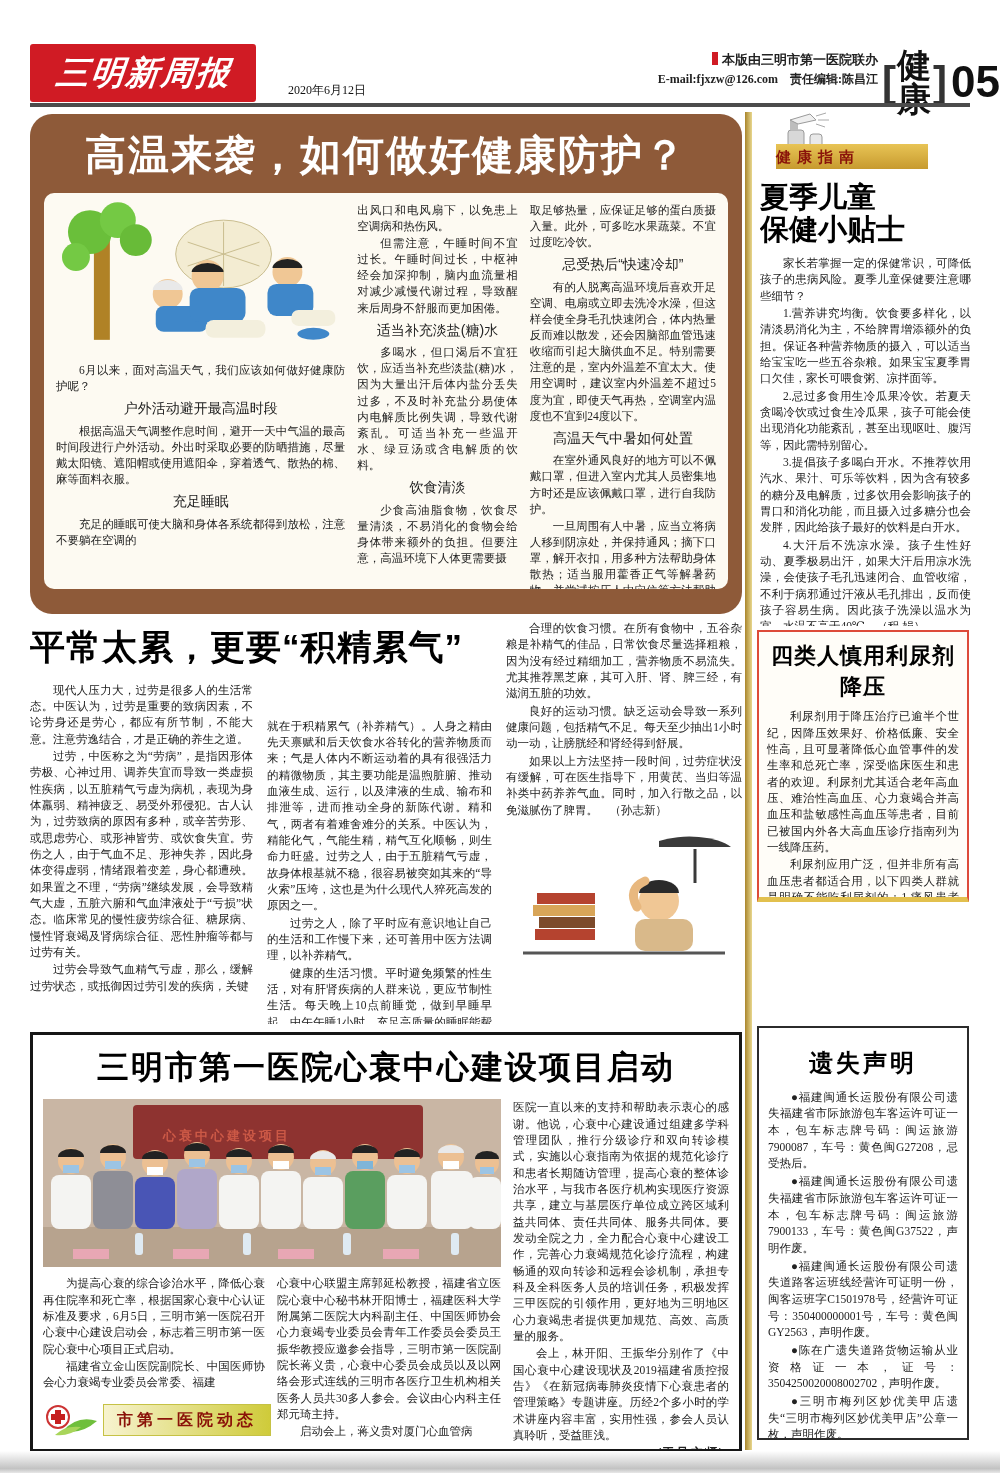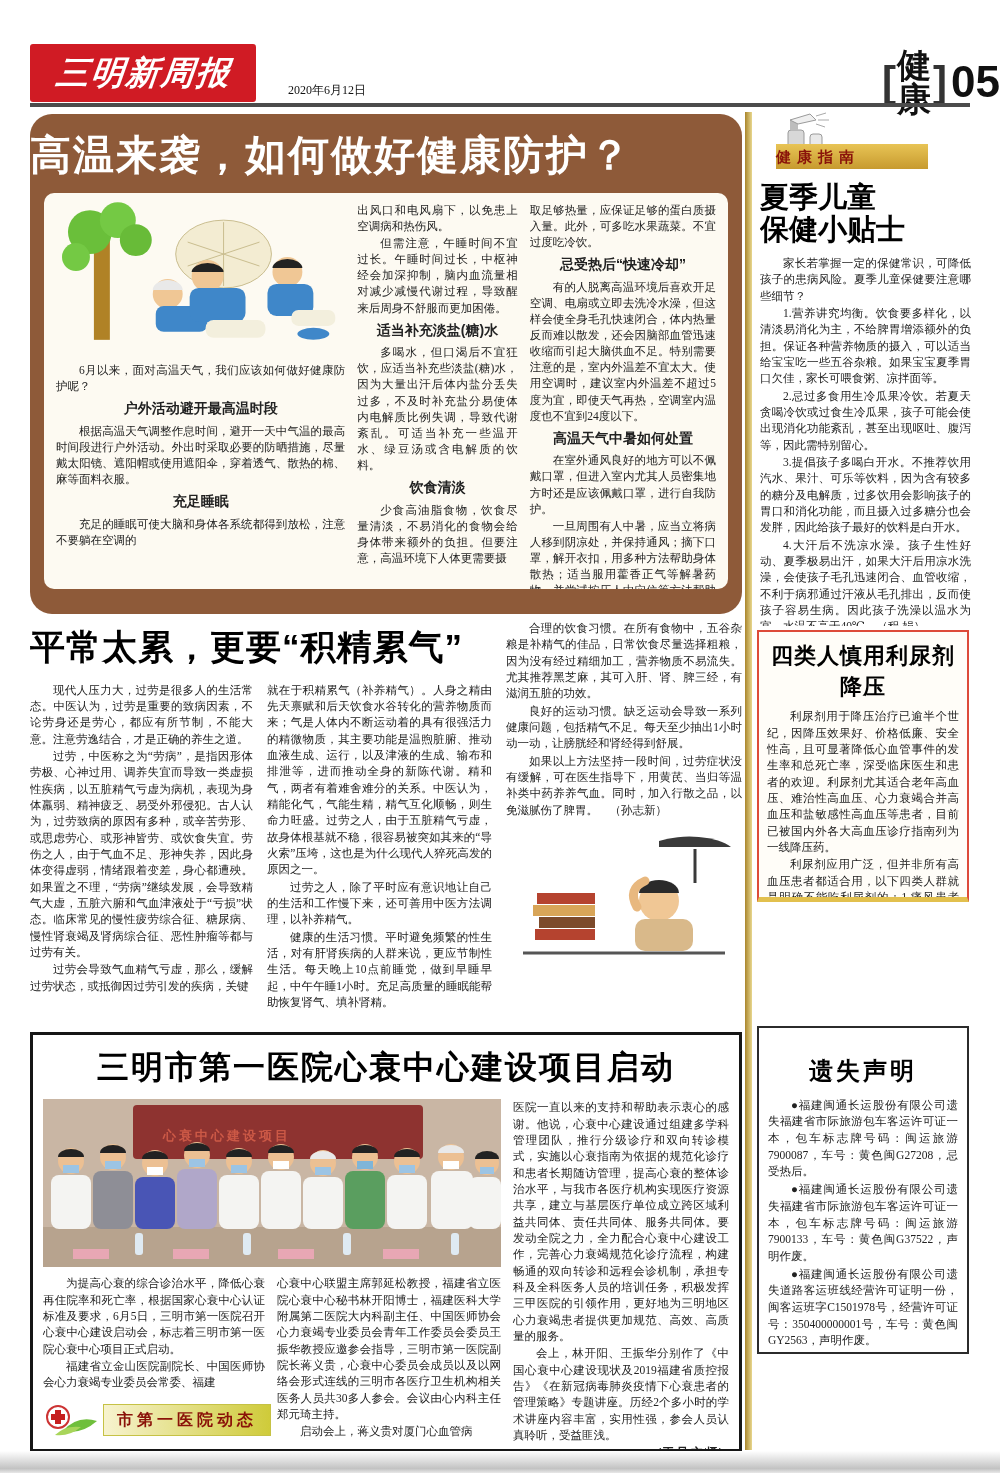--- a/index.html
+++ b/index.html
@@ -15,60 +15,60 @@
   .hdr-info .l1{font-size:13px;font-weight:bold;}
   .hdr-info .l1 .rmark{display:inline-block;width:6px;height:13px;background:#d01b24;margin-right:4px;vertical-align:-1px;}
   .hdr-info .l2{font-size:12px;font-weight:bold;}
   .section-box{position:absolute;left:882px;top:48px;display:flex;align-items:center;}
   .section-box .br{font-size:42px;font-weight:bold;color:#333;line-height:1;font-family:"Liberation Sans",sans-serif;}
   .section-box .sec{font-size:34px;font-weight:900;color:#111;line-height:1;margin:0 1px;font-family:"Liberation Sans",sans-serif;}
   .section-box .pn{font-size:44px;font-weight:900;color:#111;line-height:1;margin-left:4px;font-family:"Liberation Sans",sans-serif;}
   .hdr-rule{position:absolute;left:30px;top:103px;width:940px;height:4px;background:#4c4c4c;}
   
   .heat{position:absolute;left:30px;top:114px;width:712px;height:500px;background:#8e5a39;border-radius:22px;}
-  .heat-headline{padding-top:14px;color:#fff;font-family:"Liberation Sans",sans-serif;
+  .heat-headline{padding-top:14px;text-align:center;color:#fff;font-family:"Liberation Sans",sans-serif;
                  font-weight:900;font-size:41px;letter-spacing:2px;}
   .heat-panel{margin:10px 14px 0 14px;height:396px;background:#fdfaf2;border-radius:10px;
               padding:9px 12px;display:flex;gap:12px;box-sizing:border-box;font-size:11.5px;line-height:1.4;overflow:hidden;}
   .heat-c1{width:292px;}.heat-c2{width:162px;}.heat-c3{width:188px;}
   .illu{width:100%;height:152px;margin-bottom:4px;}
   
   p.fl-p,p.fl-pc,p.fl-sub,p.fl-byline{margin:0 0 1px 0;text-align:justify;}
   p.fl-p{text-indent:2em;}
-  p.fl-sub{text-align:center;font-family:"Liberation Sans",sans-serif;font-weight:bold;font-size:14px;margin:5px 0 4px;}
+  p.fl-sub{text-align:center;font-family:"Liberation Sans",sans-serif;font-weight:normal;font-size:14px;margin:5px 0 4px;}
   p.fl-byline{text-align:right;font-weight:bold;}
   
   .fat{position:absolute;left:30px;top:620px;width:712px;height:404px;display:flex;gap:14px;
        font-size:11.5px;line-height:1.42;overflow:hidden;}
   .fat-left{width:462px;}
   .fat-headline{text-align:left;font-family:"Liberation Sans",sans-serif;font-weight:900;
                 font-size:35px;letter-spacing:1px;color:#000;margin:2px 0 10px;}
   .fat-cols{display:flex;gap:14px;}
-  .fat-c1{width:223px;}.fat-c2{width:225px;}
+  .fat-c1{width:223px;}.fat-c2{width:225px;margin-top:36px;}
   .fat-right{flex:1;display:flex;flex-direction:column;}
   .fat-illu{width:100%;height:150px;margin-top:4px;}
   
   .gold-bar{position:absolute;left:745px;top:112px;width:7px;height:1338px;
             background:linear-gradient(90deg,#a9852c,#e8d78e);}
   .tips{position:absolute;left:760px;top:112px;width:211px;height:514px;font-size:11.5px;line-height:1.42;overflow:hidden;}
   .spray{width:64px;height:48px;margin-left:16px;display:block;}
   .badge{margin:-16px 0 0 16px;width:152px;height:25px;background:linear-gradient(#e8c455,#c79a2f);
          color:#8a130a;font-family:"Liberation Sans",sans-serif;font-weight:bold;font-size:15px;
          letter-spacing:6px;text-align:left;line-height:25px;position:relative;}
   .tips-headline{font-family:"Liberation Sans",sans-serif;font-weight:900;font-size:29px;
                  line-height:1.12;color:#000;margin:12px 0 9px;}
   
   .diu{position:absolute;left:757px;top:630px;width:212px;height:272px;box-sizing:border-box;
        border:2px solid #dd4b3a;border-bottom:5px solid #e2c04e;background:#fffdf8;
        padding:6px 8px;font-size:11.5px;line-height:1.42;overflow:hidden;}
   .diu-headline{font-family:"Liberation Sans",sans-serif;font-weight:900;font-size:22px;color:#000;
                 text-align:center;margin:2px 0 6px;letter-spacing:1px;}
   
-  .loss{position:absolute;left:757px;top:1026px;width:212px;height:328px;box-sizing:border-box;
-        border:2px solid #2b2b2b;background:#fff;padding:24px 9px;font-size:11.5px;line-height:1.45;overflow:hidden;}
+  .loss{position:absolute;left:757px;top:1026px;width:212px;height:414px;box-sizing:border-box;
+        border:2px solid #2b2b2b;background:#fff;padding:16px 9px;font-size:11.5px;line-height:1.45;overflow:hidden;}
   .loss-headline{font-family:"Liberation Sans",sans-serif;font-weight:900;font-size:24px;
                  text-align:center;letter-spacing:3px;margin:2px 0 8px;color:#000;}
   
   .heart{position:absolute;left:30px;top:1032px;width:712px;height:420px;box-sizing:border-box;
          border:3px solid #161616;background:#fff;padding:4px 10px 8px;font-size:11.5px;line-height:1.42;overflow:hidden;}
   .heart-headline{text-align:center;font-family:"Liberation Sans",sans-serif;font-weight:900;
                   font-size:32px;letter-spacing:2px;color:#000;margin:6px 0 9px;}
   .heart-row{display:flex;gap:12px;}
   .heart-left{width:458px;}
   .photo{position:relative;width:458px;height:168px;}
@@ -88,20 +88,24 @@
 </style>
 </head>
 <body>
 
 <div class="page">
 
   <div class="logo-box">
     <span>三明新周报</span>
   </div>
   <div class="m-date">2020年6月12日</div>
+  <div class="hdr-info">
+    <div class="l1"><span class="rmark"></span><span>本版由三明市第一医院联办</span></div>
+    <div class="l2"><span>E-mail:fjxzw@126.com</span>　<span>责任编辑:陈昌江</span></div>
+  </div>
   <div class="section-box">
     <span class="br">[</span>
     <span class="sec">健康</span>
     <span class="br">]</span>
     <span class="pn">05</span>
   </div>
   <div class="hdr-rule"></div>
 
   <div class="heat">
     <div class="heat-headline">高温来袭，如何做好健康防护？</div>

